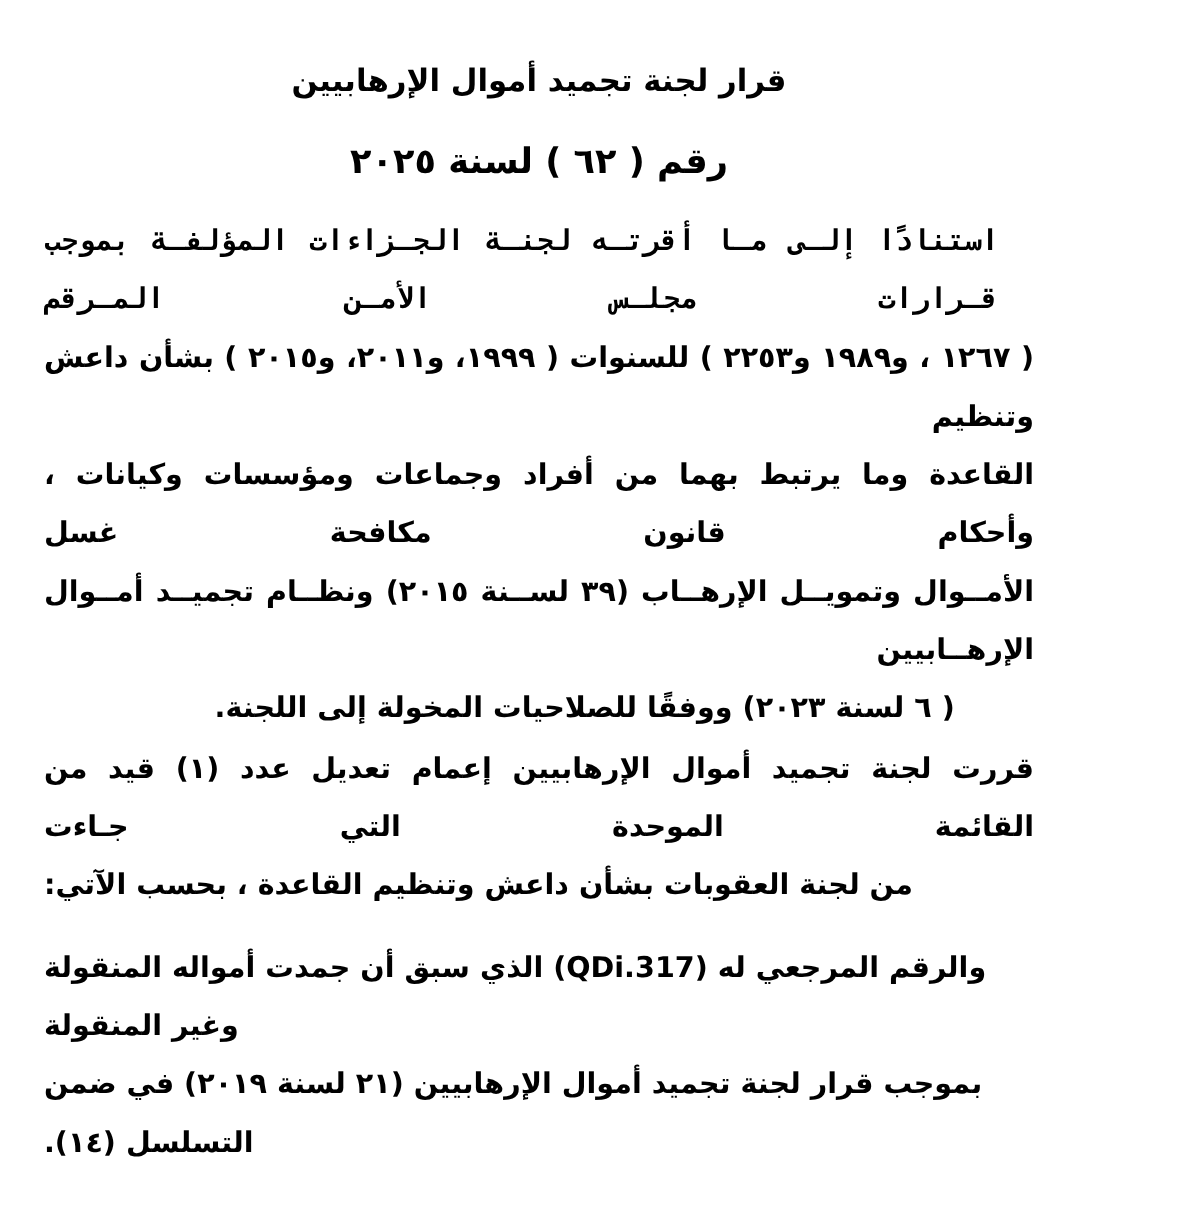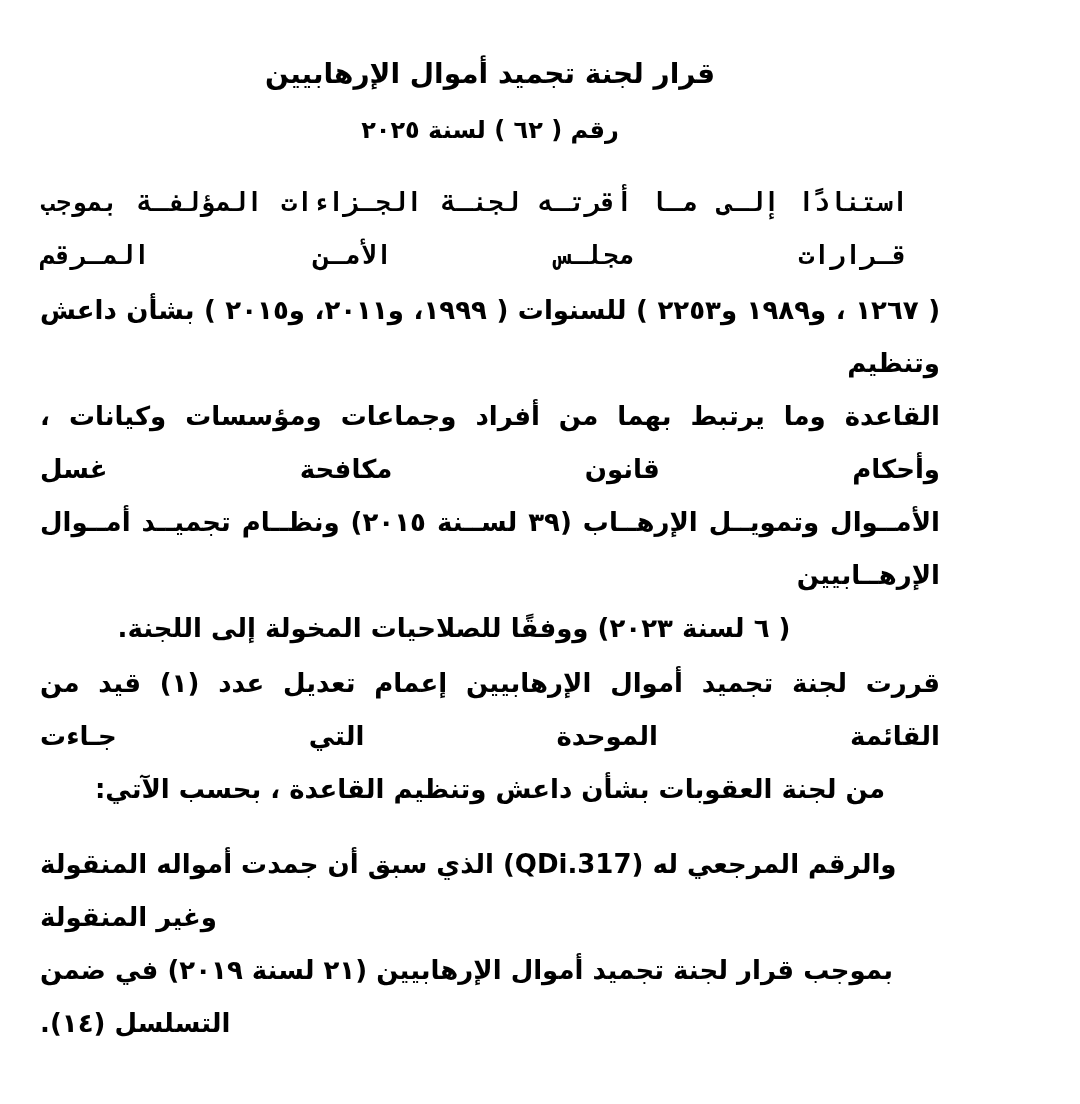--- a/index.html
+++ b/index.html
@@ -10,28 +10,28 @@
     background: #ffffff;
     direction: rtl;
     color: #000000;
     font-family: "DejaVu Sans", sans-serif;
     font-weight: 700;
     overflow: hidden;
     box-sizing: border-box;
   }
   .titles { text-align: center; }
   .title1 { padding-top: 54px; font-size: 28px; line-height: 40px; }
-  .title2 { margin-top: 16px; font-size: 24px; line-height: 40px; }
+  .title2 { margin-top: 32px; font-size: 32px; line-height: 40px; }
   .content { margin: 28px 40px 0 40px; }
   .ln { font-size: 26px; line-height: 53px; }
   .jl { text-align: justify; text-align-last: justify; }
-  .r  { text-align: center; }
+  .r  { text-align: left; }
   .c  { text-align: left; }
   .ind { padding-right: 32px; font-family: Liberation Mono, monospace; }
-  .p1l5 { padding-right: 72px; text-align: center; }
+  .p1l5 { padding-right: 72px; text-align: right; }
   .gap-decision { margin-top: 2px; }
   .gap-clause1 { margin-top: 22px; }
 </style>
 </head>
 <body>
 
 <div class="page">
 
   <div class="titles">
     <div class="title1">قرار لجنة تجميد أموال الإرهابيين</div>

